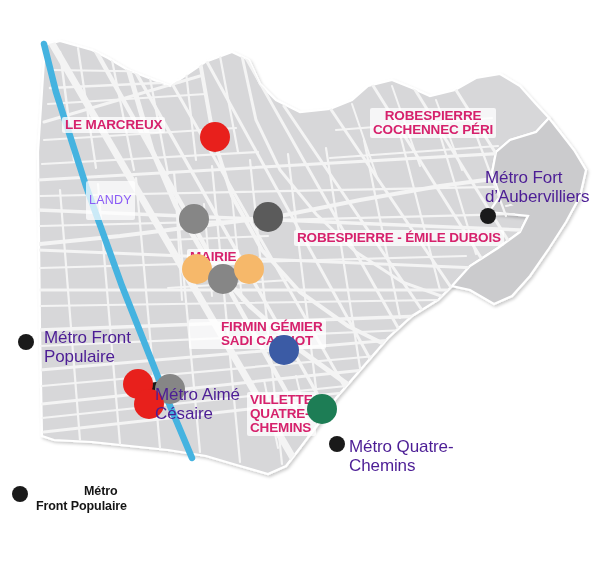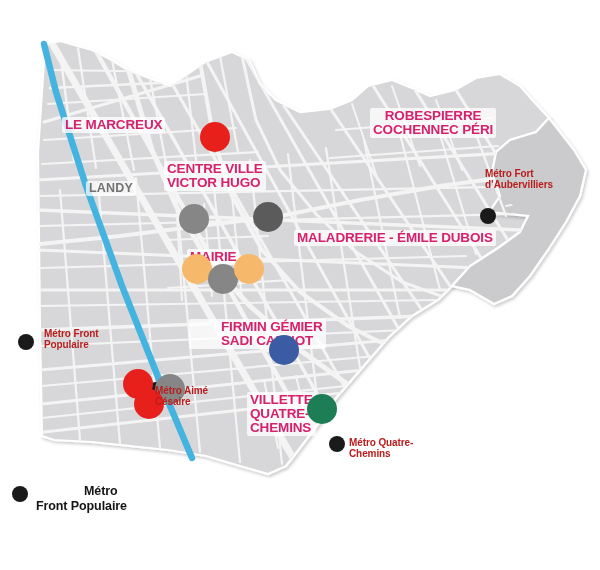--- a/index.html
+++ b/index.html
@@ -43,32 +43,32 @@
   .lbl-pink {
     color: #d6216c;
     font-weight: 600;
     font-size: 13.5px;
     letter-spacing: -0.15px;
     background: rgba(255,255,255,0.78);
     padding: 1px 3px;
     border-radius: 2px;
   }
   .lbl-gray {
-    color: #737373;
-    font-weight: 700;
+    color: #8b5cf6;
+    font-weight: 400;
     font-size: 12.5px;
     letter-spacing: 0.2px;
     background: rgba(255,255,255,0.72);
-    padding: 1px 3px;
+    padding: 13px 3px;
     border-radius: 2px;
   }
   .lbl-black {
-    color: #b91c1c;
-    font-weight: 700;
-    font-size: 10px;
+    color: #4c1d95;
+    font-weight: 400;
+    font-size: 17px;
     letter-spacing: -0.1px;
     line-height: 1.12;
   }
   .lbl-legend {
     color: #141414;
     font-weight: 700;
     font-size: 12.5px;
     letter-spacing: -0.1px;
     line-height: 1.18;
   }
@@ -206,27 +206,25 @@
       <path d="M44,44 L56,92 L86,186 L122,286 L160,382 L192,458" stroke="#45b3e0" stroke-width="6.5" fill="none" stroke-linecap="round"></path>
     </g>
   </svg>
 
   <div class="overlay">
 
     <div class="lbl lbl-pink" style="left:58px; top:117px;">LE MARCREUX</div>
 
     <div class="lbl lbl-gray" style="left:82px; top:181px;">LANDY</div>
 
-    <div class="lbl lbl-pink" style="left:160px; top:161px;">CENTRE VILLE
-VICTOR HUGO</div>
 
     <div class="lbl lbl-pink" style="left:366px; top:108px; text-align:center;">ROBESPIERRE
 COCHENNEC PÉRI</div>
 
-    <div class="lbl lbl-pink" style="left:290px; top:230px;">MALADRERIE - ÉMILE DUBOIS</div>
+    <div class="lbl lbl-pink" style="left:290px; top:230px;">ROBESPIERRE - ÉMILE DUBOIS</div>
 
 
     <div class="lbl lbl-pink" style="left:183px; top:249px;">MAIRIE</div>
 
     <div class="lbl lbl-pink" style="left:185px; top:319px;padding-left:32px;">FIRMIN GÉMIER
 SADI CARNOT</div>
 
     <div class="lbl lbl-pink" style="left:243px; top:392px;">VILLETTE
 QUATRE-
 CHEMINS</div>

